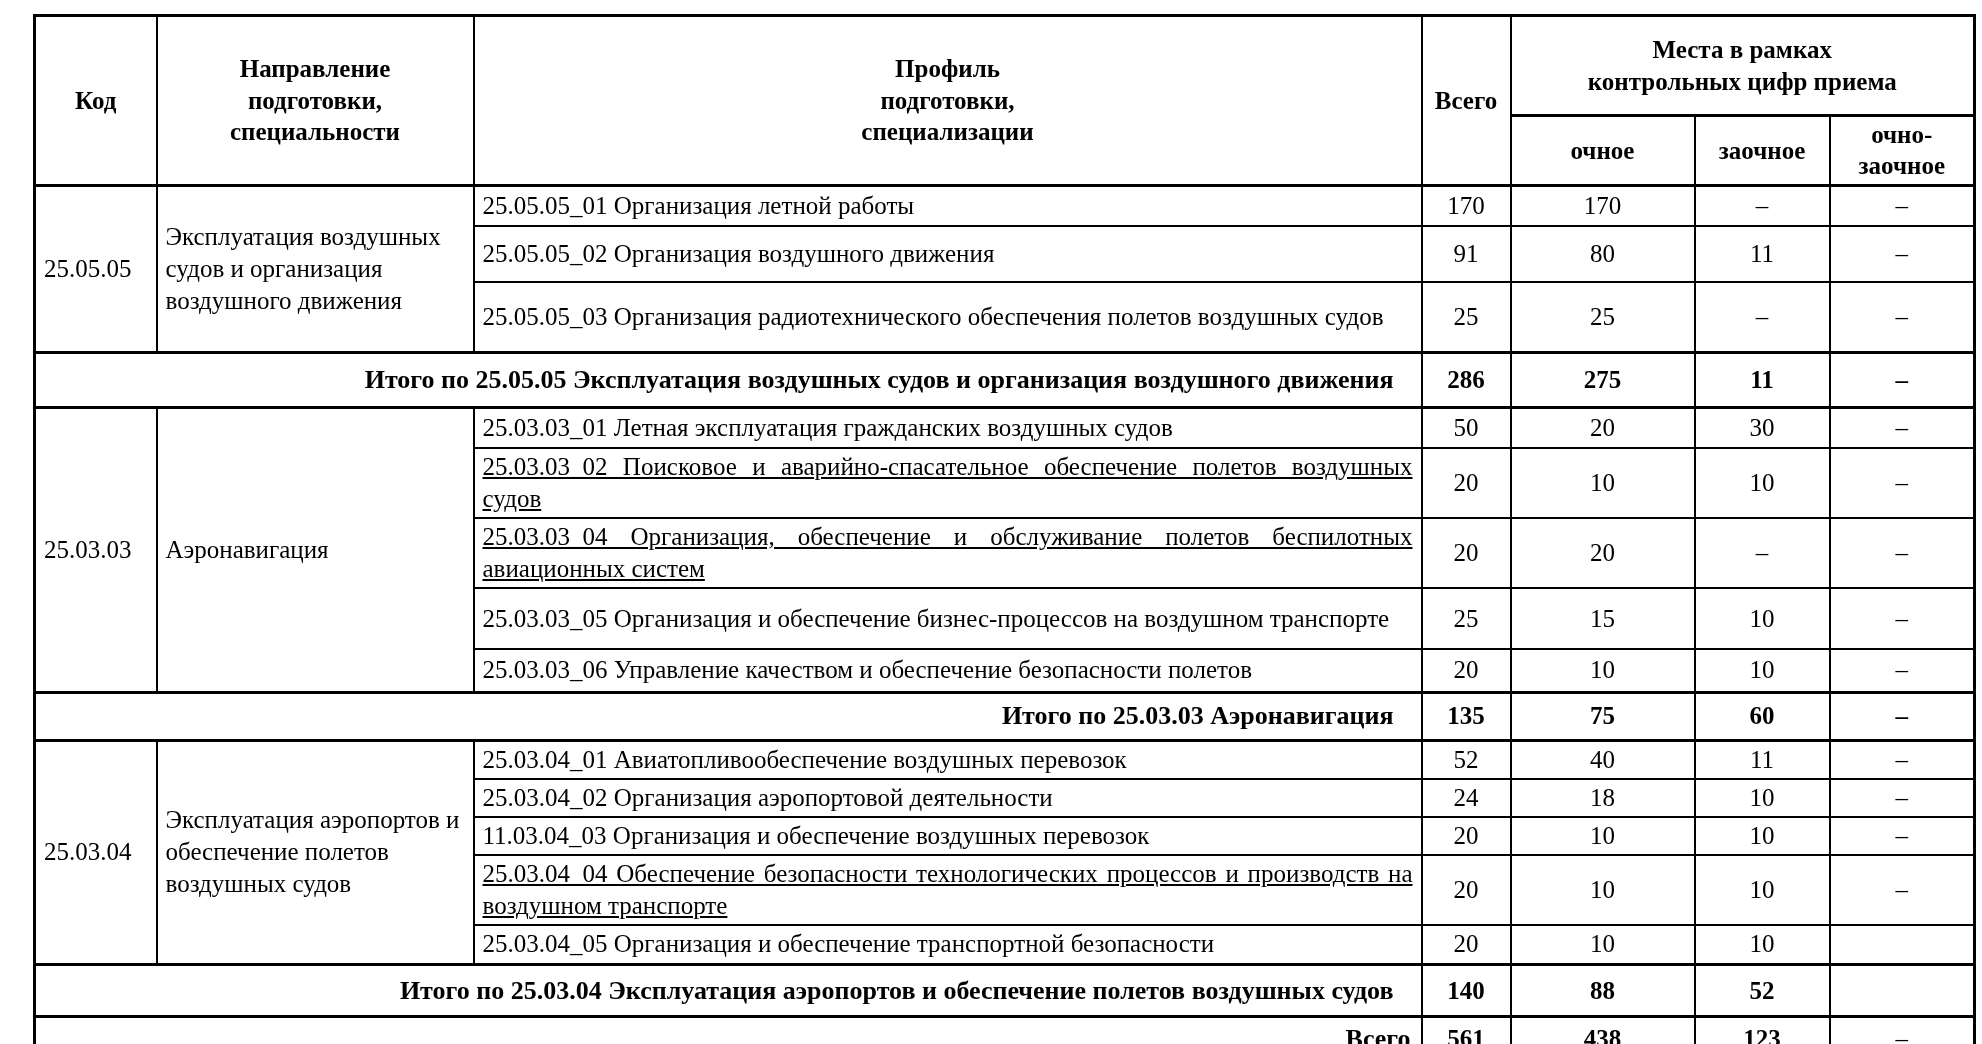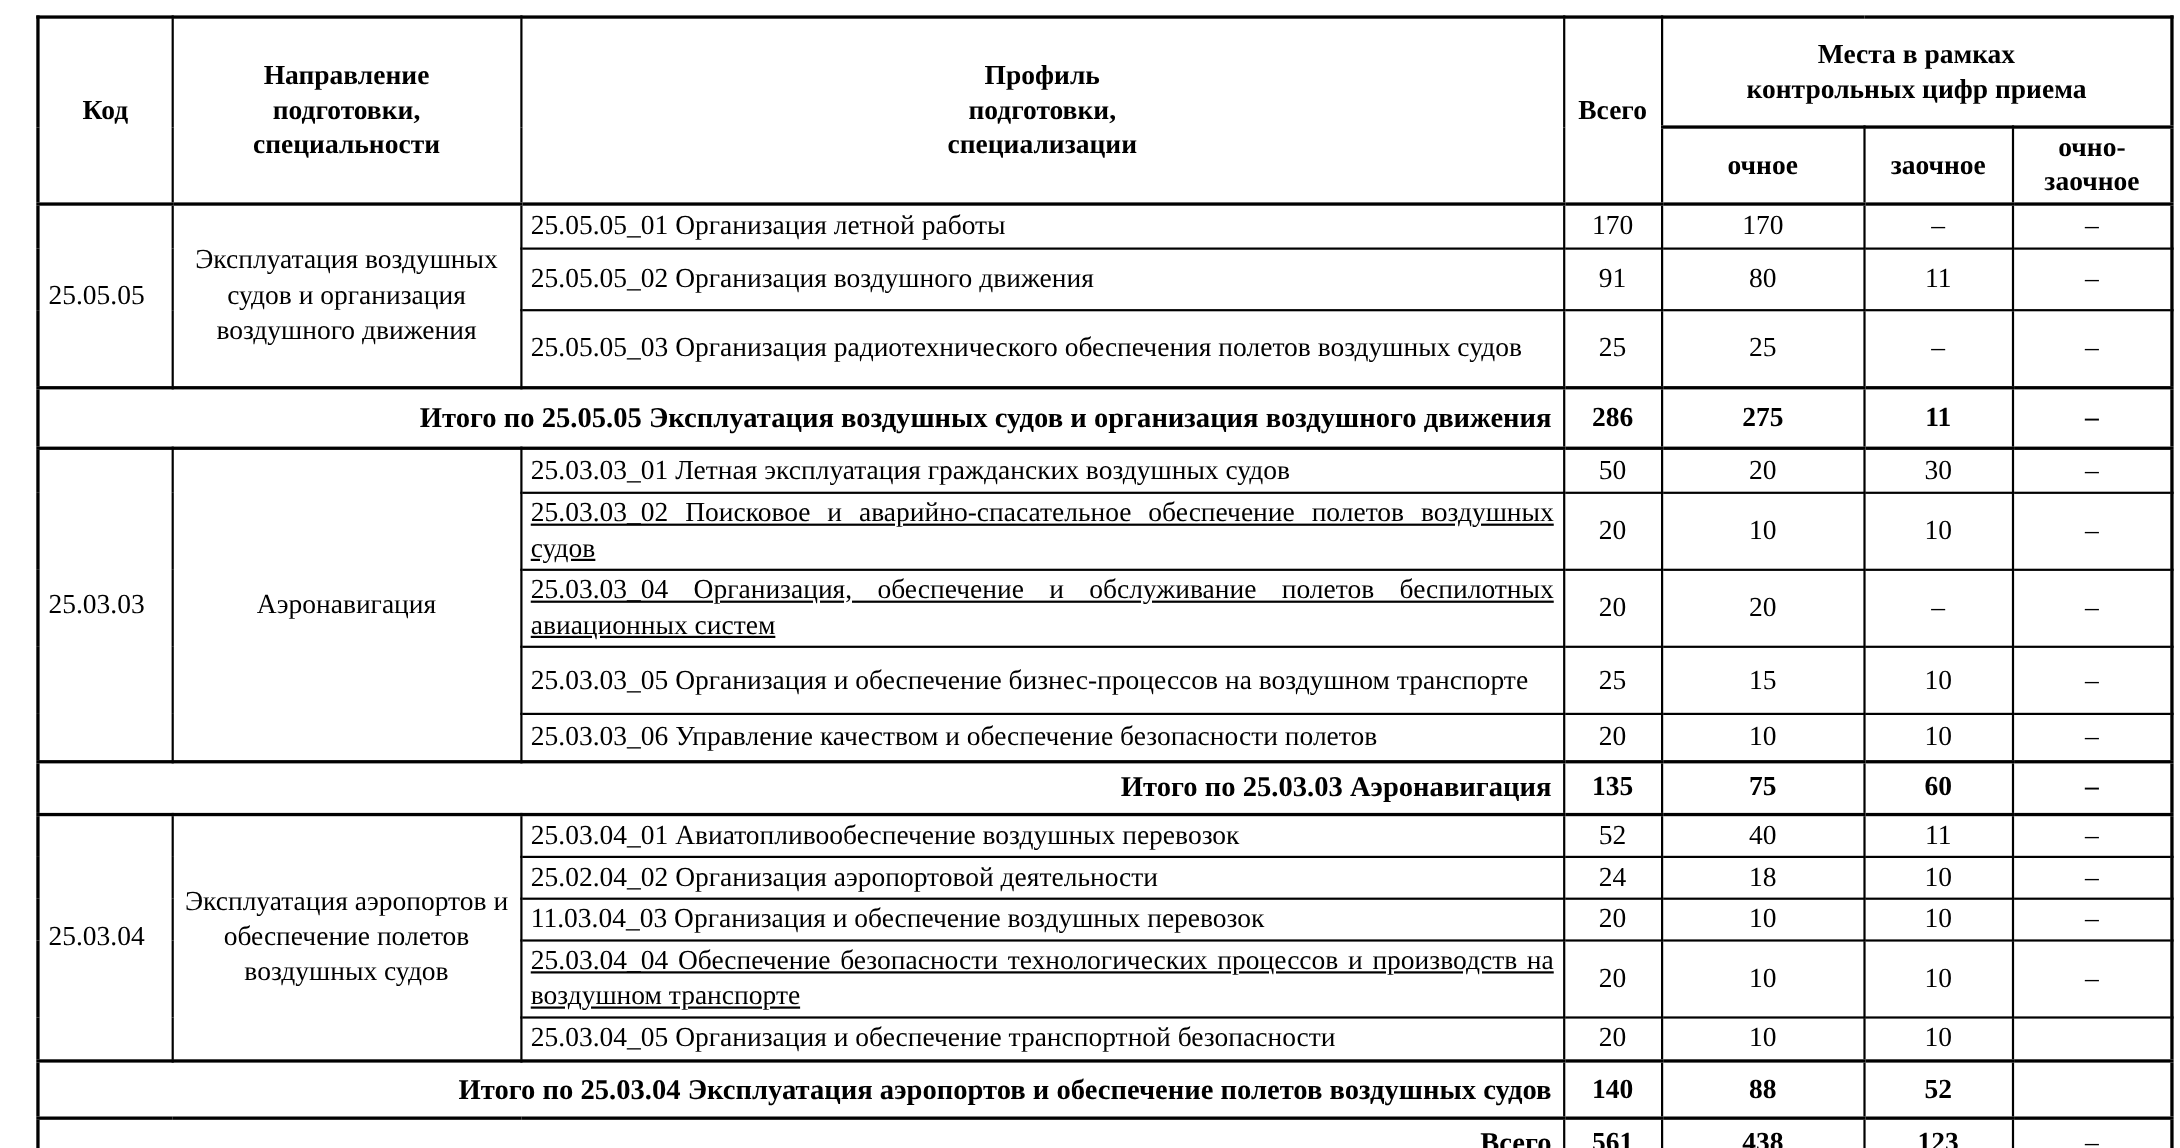--- a/index.html
+++ b/index.html
@@ -32,32 +32,32 @@
   .quota-table thead th {
     font-weight: bold;
     text-align: center;
     white-space: pre-line;
     line-height: 1.25;
   }
   .quota-table thead tr.head-top th { border-bottom-width: 3px; }
   .quota-table thead th.places-group { border-bottom-width: 2px; }
   .num { text-align: center; padding: 2px 4px; }
   .code-cell { text-align: left; }
-  .direction-cell { text-align: center; }
+  .direction-cell { text-align: left; }
   .profile-cell { text-align: left; }
   .profile-cell.justify { text-align: justify; text-align-last: left; text-decoration: underline; }
   tr.subtotal-row td {
     font-weight: bold;
     border-top-width: 3px;
     border-bottom-width: 3px;
   }
   tr.subtotal-row td.total-label {
     text-align: right;
     font-size: 26px;
-    padding-right: 10px;
+    padding-right: 27px;
   }
   tr.grand-row td { font-weight: bold; }
   tr.grand-row td.total-label {
     text-align: right;
     font-size: 26px;
     padding-right: 10px;
   }
   tr.grand-row td.dash-light { font-weight: normal; }
   tr.block-start td { border-top-width: 3px; }
 </style>
@@ -176,21 +176,21 @@
       <tr class="block-start" style="height:38px">
         <td rowspan="5" class="code-cell">25.03.04</td>
         <td rowspan="5" class="direction-cell">Эксплуатация аэропортов и обеспечение полетов воздушных судов</td>
         <td class="profile-cell">25.03.04_01 Авиатопливообеспечение воздушных перевозок</td>
         <td class="num">52</td>
         <td class="num">40</td>
         <td class="num">11</td>
         <td class="num">–</td>
       </tr>
       <tr style="height:38px">
-        <td class="profile-cell">25.02.04_02 Организация аэропортовой деятельности</td>
+        <td class="profile-cell">25.03.04_02 Организация аэропортовой деятельности</td>
         <td class="num">24</td>
         <td class="num">18</td>
         <td class="num">10</td>
         <td class="num">–</td>
       </tr>
       <tr style="height:38px">
         <td class="profile-cell">11.03.04_03 Организация и обеспечение воздушных перевозок</td>
         <td class="num">20</td>
         <td class="num">10</td>
         <td class="num">10</td>

